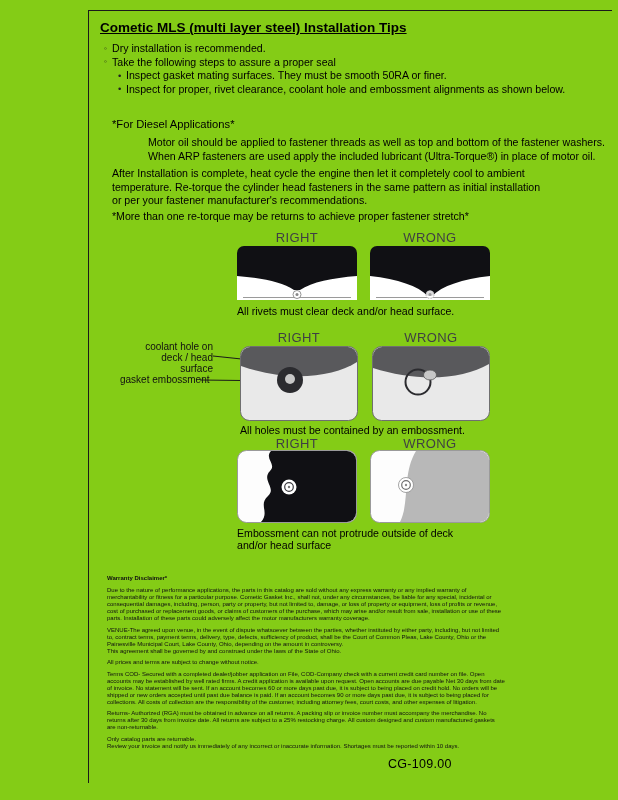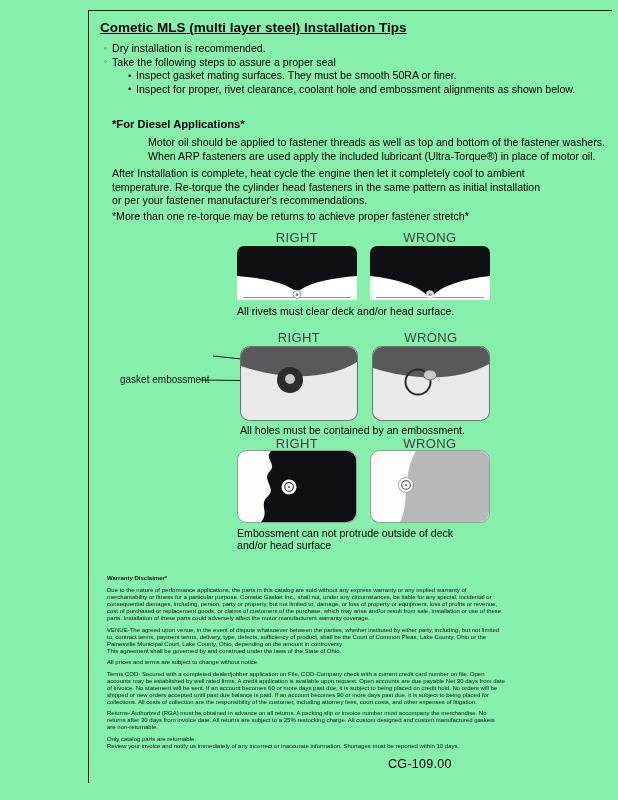--- a/index.html
+++ b/index.html
@@ -1,27 +1,27 @@
 <!DOCTYPE html>
 <html><head>
 <meta charset="utf-8">
 <style>
   html,body{margin:0;padding:0;background:#ffffff;}
-  .page{position:relative;width:618px;height:800px;background:#86efac;
+  .page{position:relative;width:618px;height:800px;background:#84cc16;
         font-family:"Liberation Sans",sans-serif;color:#000;overflow:hidden;}
   .frame{position:absolute;left:88px;top:10px;width:523px;height:772px;
          border-left:1px solid #1a1a1a;border-top:1px solid #1a1a1a;}
   .title{position:absolute;left:100px;top:20px;font-size:13.5px;font-weight:bold;
          text-decoration:underline;white-space:nowrap;}
   .tips{position:absolute;left:104px;top:42px;font-size:10.6px;}
   .tip{height:13.5px;white-space:nowrap;}
   .tip .mk{display:inline-block;width:8px;font-size:8px;vertical-align:1.5px;color:#222;}
-  .tip.l2{margin-left:24px;}
+  .tip.l2{margin-left:14px;}
   .tip.l2 .mk{font-size:9.5px;vertical-align:0.5px;}
-  .dheading{position:absolute;left:112px;top:118px;font-size:11.2px;font-weight:bold;}
+  .dheading{position:absolute;left:112px;top:118px;font-size:11.2px;font-weight:normal;}
   .bodytext{position:absolute;left:112px;width:500px;font-size:10.6px;line-height:13.6px;
             white-space:pre-line;}
   .rwlabel{position:absolute;font-size:13px;color:#3f3f44;text-align:center;letter-spacing:.4px;}
   .caption{position:absolute;font-size:10.6px;white-space:pre-line;}
   .diagram{position:absolute;}
   .callout{position:absolute;font-size:10px;line-height:11px;color:#111;}
   .callout.rt{text-align:right;}
   .lines-overlay{position:absolute;pointer-events:none;}
   .legal{position:absolute;left:107px;top:575px;width:398px;font-size:6px;line-height:7px;color:#111;}
   .legal .lh{font-weight:bold;margin:0 0 5px 0;}
@@ -79,20 +79,24 @@
       <line x1="6" y1="51.5" x2="114" y2="51.5" stroke="#9a9a9a" stroke-width="1"></line>
       <circle cx="60" cy="48.5" r="4" fill="#ffffff" fill-opacity="0.85" stroke="#aaa" stroke-width="0.8" stroke-dasharray="2 1.5"></circle>
       <circle cx="60" cy="48.5" r="1.5" fill="#9a9a9a"></circle>
     </svg>
   </div>
   <div class="caption" style="left:237px;top:305px;">All rivets must clear deck and/or head surface.</div>
 
   <div class="rwlabel" style="left:240px;top:330px;width:118px;">RIGHT</div>
   <div class="rwlabel" style="left:372px;top:330px;width:118px;">WRONG</div>
 
+  <div class="callout rt" style="left:133px;top:341px;width:80px;">
+    <span style="display:block;">coolant hole on</span>
+    <span style="display:block;">deck / head surface</span>
+  </div>
   <div class="callout" style="left:120px;top:374px;">gasket embossment</div>
 
   <svg class="lines-overlay" style="left:195px;top:348px;" width="100" height="40" viewBox="0 0 100 40">
     <line x1="18" y1="8" x2="75" y2="14" stroke="#1a1a1a" stroke-width="1"></line>
     <line x1="5" y1="32" x2="89" y2="33" stroke="#1a1a1a" stroke-width="1"></line>
   </svg>
 
   <div class="diagram" style="left:240px;top:346px;">
     <svg width="118" height="75" viewBox="0 0 118 75">
       <defs>

